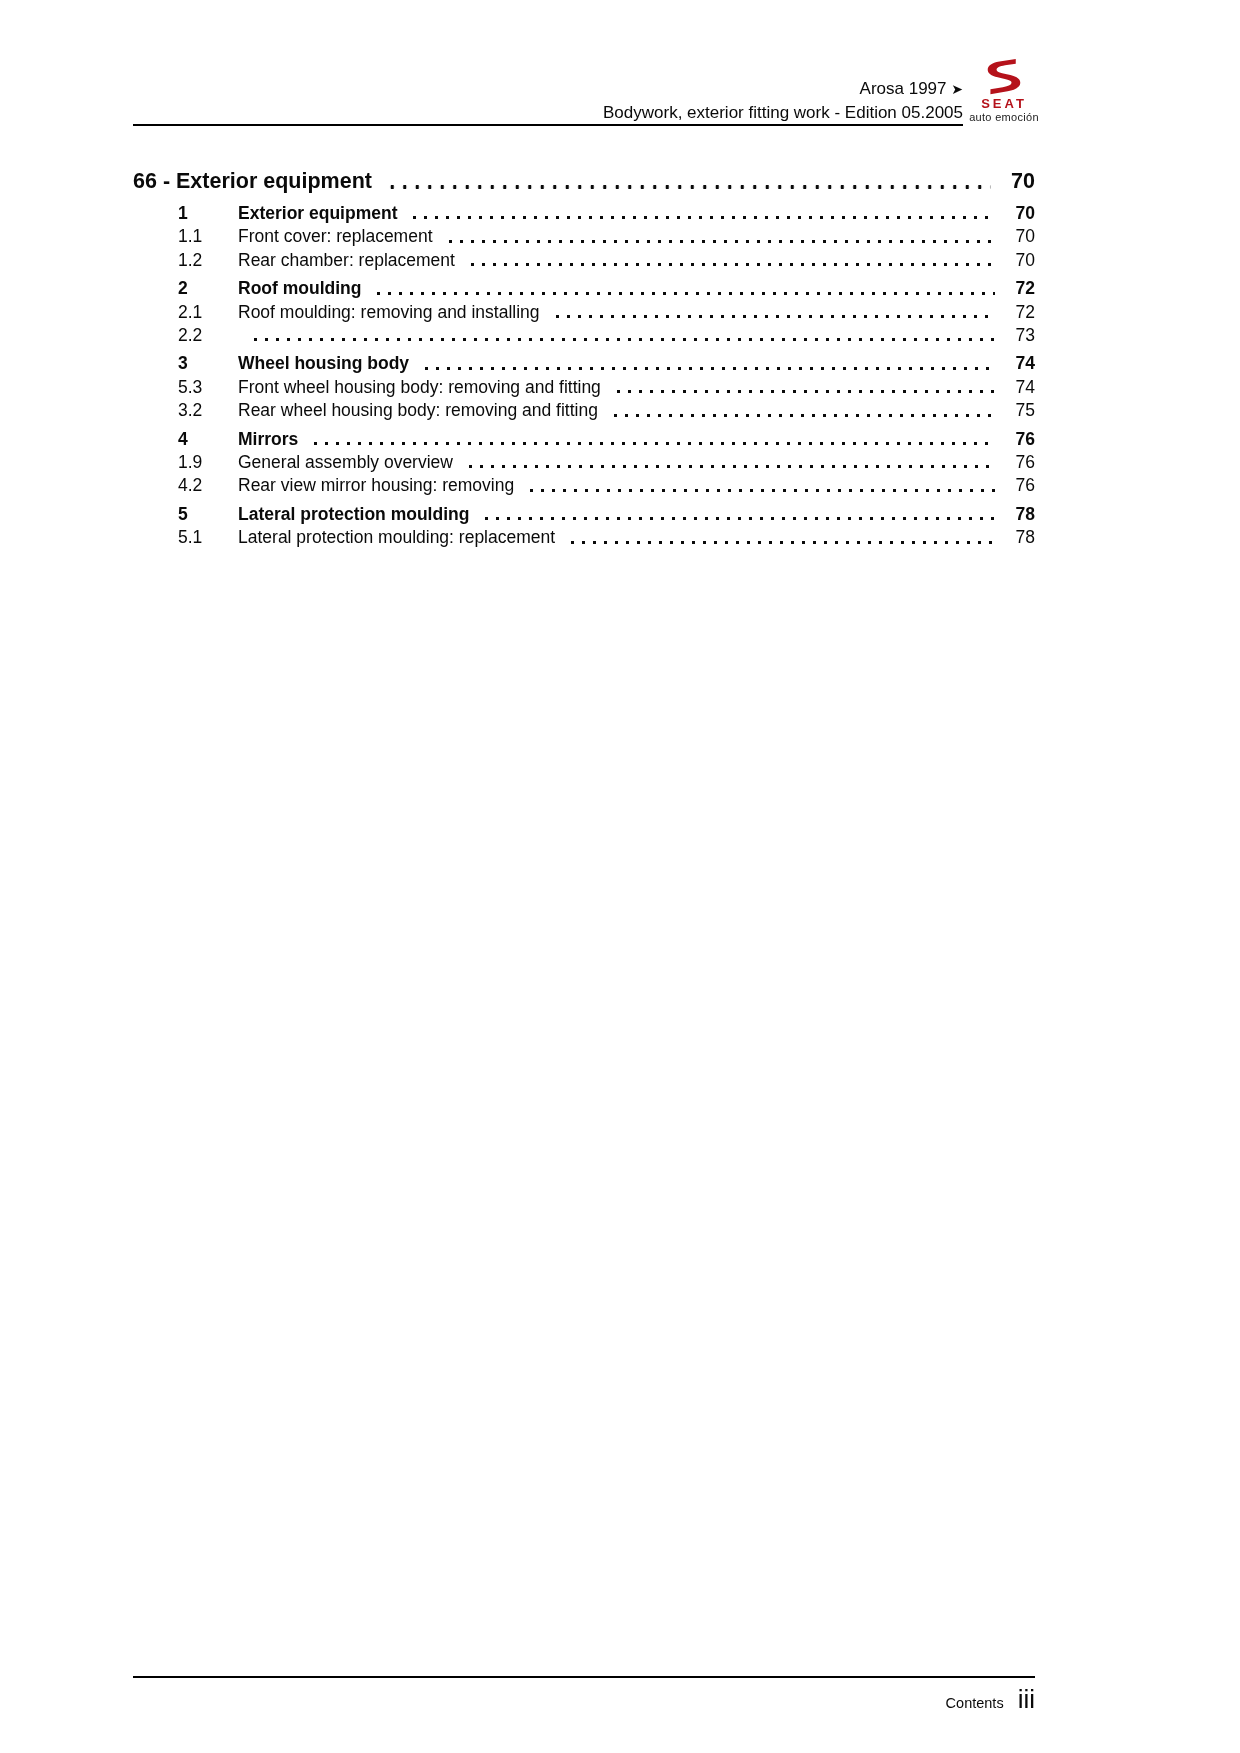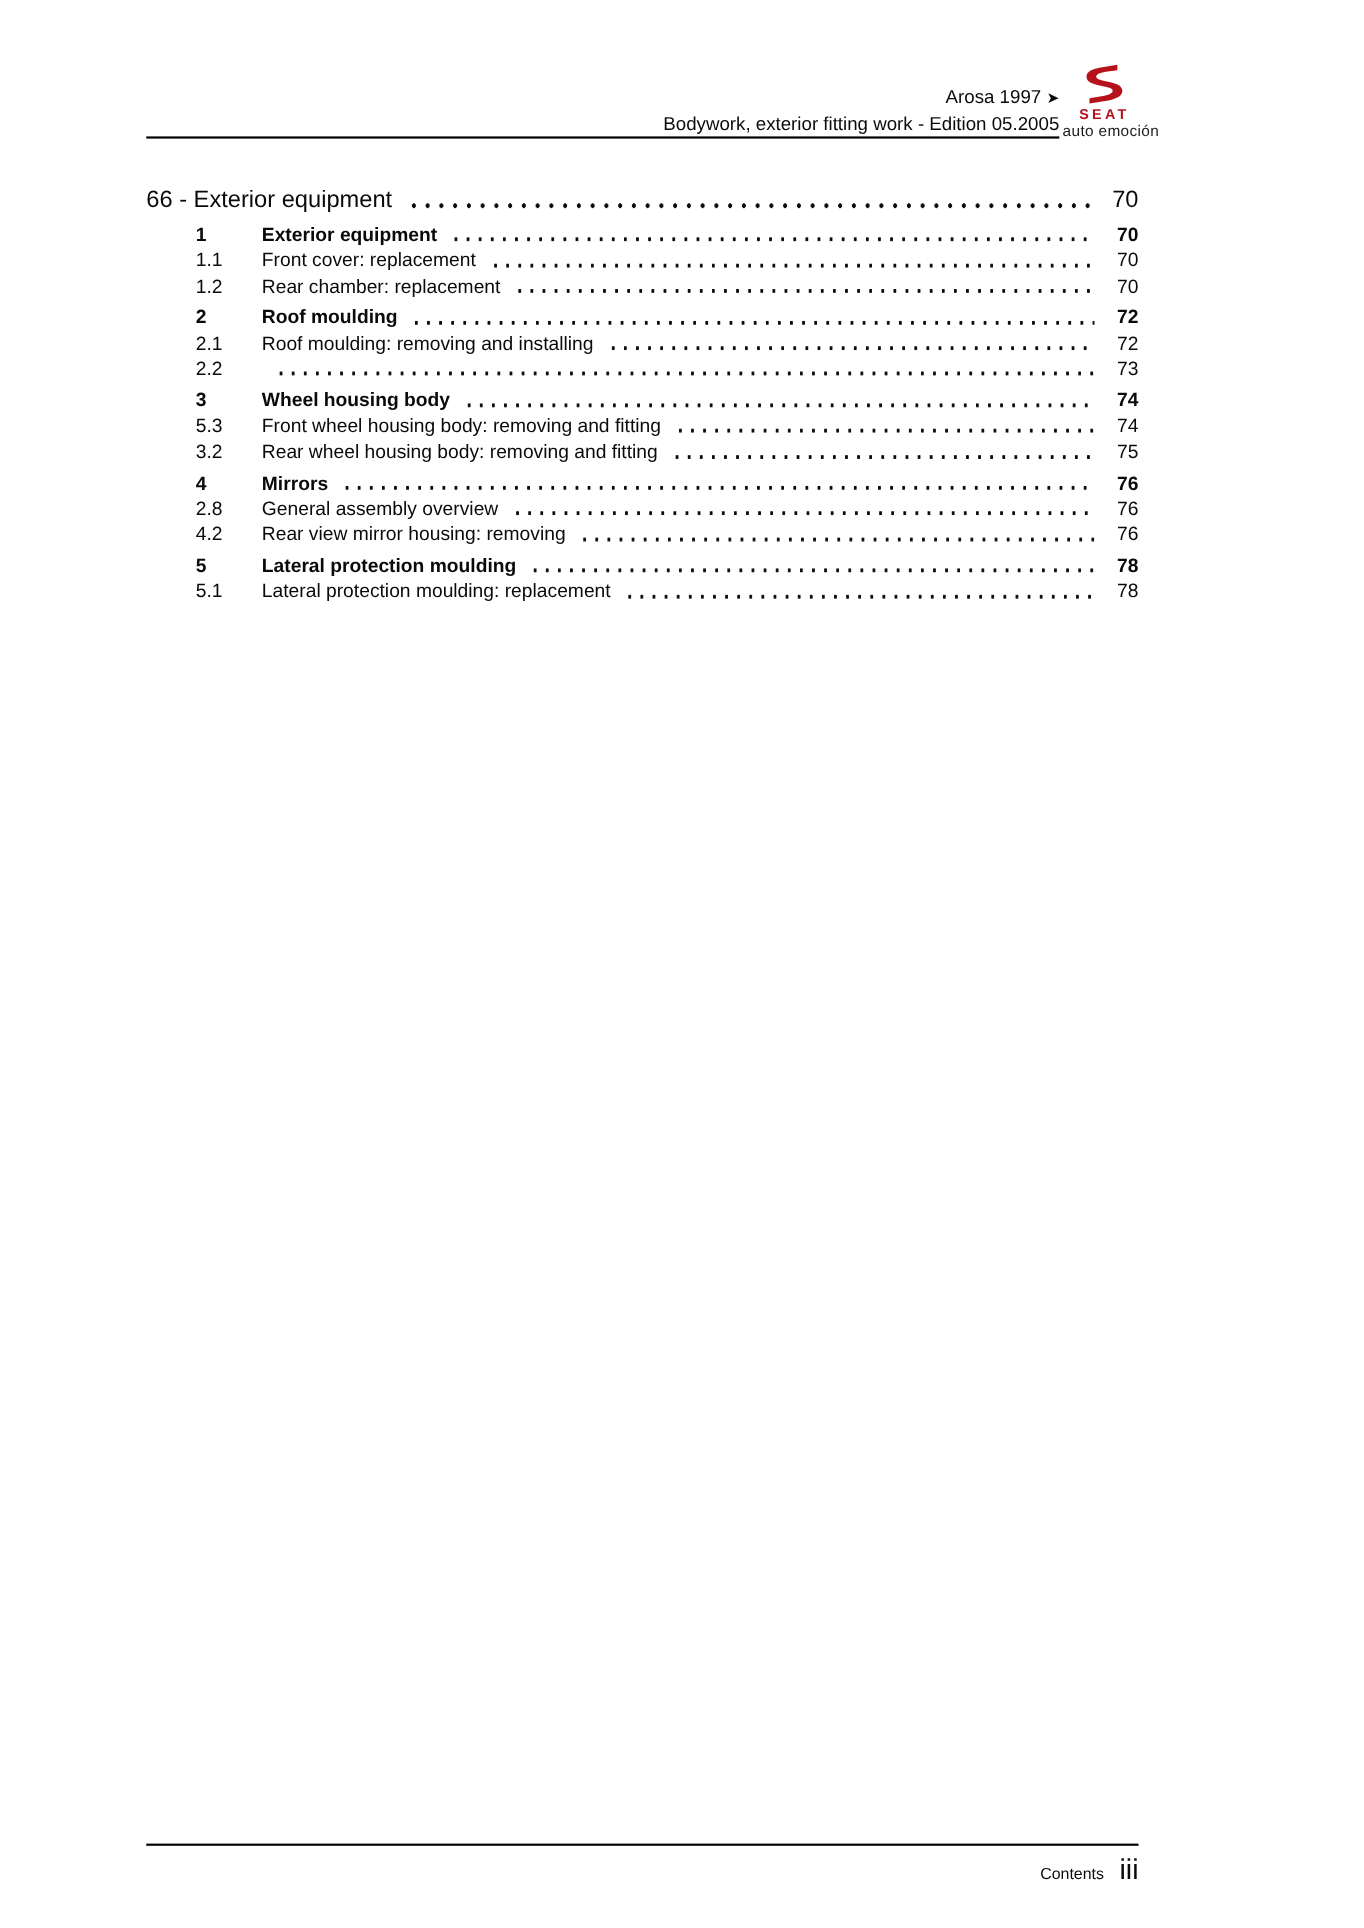--- a/index.html
+++ b/index.html
@@ -45,39 +45,39 @@
   }
   .logo-mark { display: block; margin: 0 auto 1px auto; }
   .logo-brand {
     font-size: 13px;
     font-weight: bold;
     letter-spacing: 3px;
     color: #b5121b;
     margin-top: 1px;
   }
   .logo-tagline {
-    font-size: 14px;
+    font-size: 11px;
     color: #1c1c1c;
     margin-top: 2px;
     letter-spacing: 0.3px;
     white-space: nowrap;
   }
 
   
   .toc {
     position: absolute;
     top: 168px;
     left: 133px;
     width: 902px;
   }
   .toc-chapter {
     display: flex;
     align-items: center;
     font-size: 21.5px;
-    font-weight: normal;
+    font-weight: bold;
     line-height: 27px;
     margin-bottom: 7px;
   }
   .toc-chapter .dots {
     margin: 0 6px 0 14px;
     background-image: radial-gradient(circle, #0a0a0a 1.9px, transparent 2.0px);
     background-size: 12.5px 8px;
     background-position: left bottom 4px;
   }
   .toc-chapter .page-num { flex: 0 0 38px; text-align: right; }
@@ -207,21 +207,21 @@
       <span class="dots"></span>
       <span class="page-num">75</span>
     </div>
         <div class="toc-row bold">
       <span class="num">4</span>
       <span class="title">Mirrors</span>
       <span class="dots"></span>
       <span class="page-num">76</span>
     </div>
         <div class="toc-row">
-      <span class="num">2.8</span>
+      <span class="num">1.9</span>
       <span class="title">General assembly overview</span>
       <span class="dots"></span>
       <span class="page-num">76</span>
     </div>
         <div class="toc-row">
       <span class="num">4.2</span>
       <span class="title">Rear view mirror housing: removing</span>
       <span class="dots"></span>
       <span class="page-num">76</span>
     </div>

